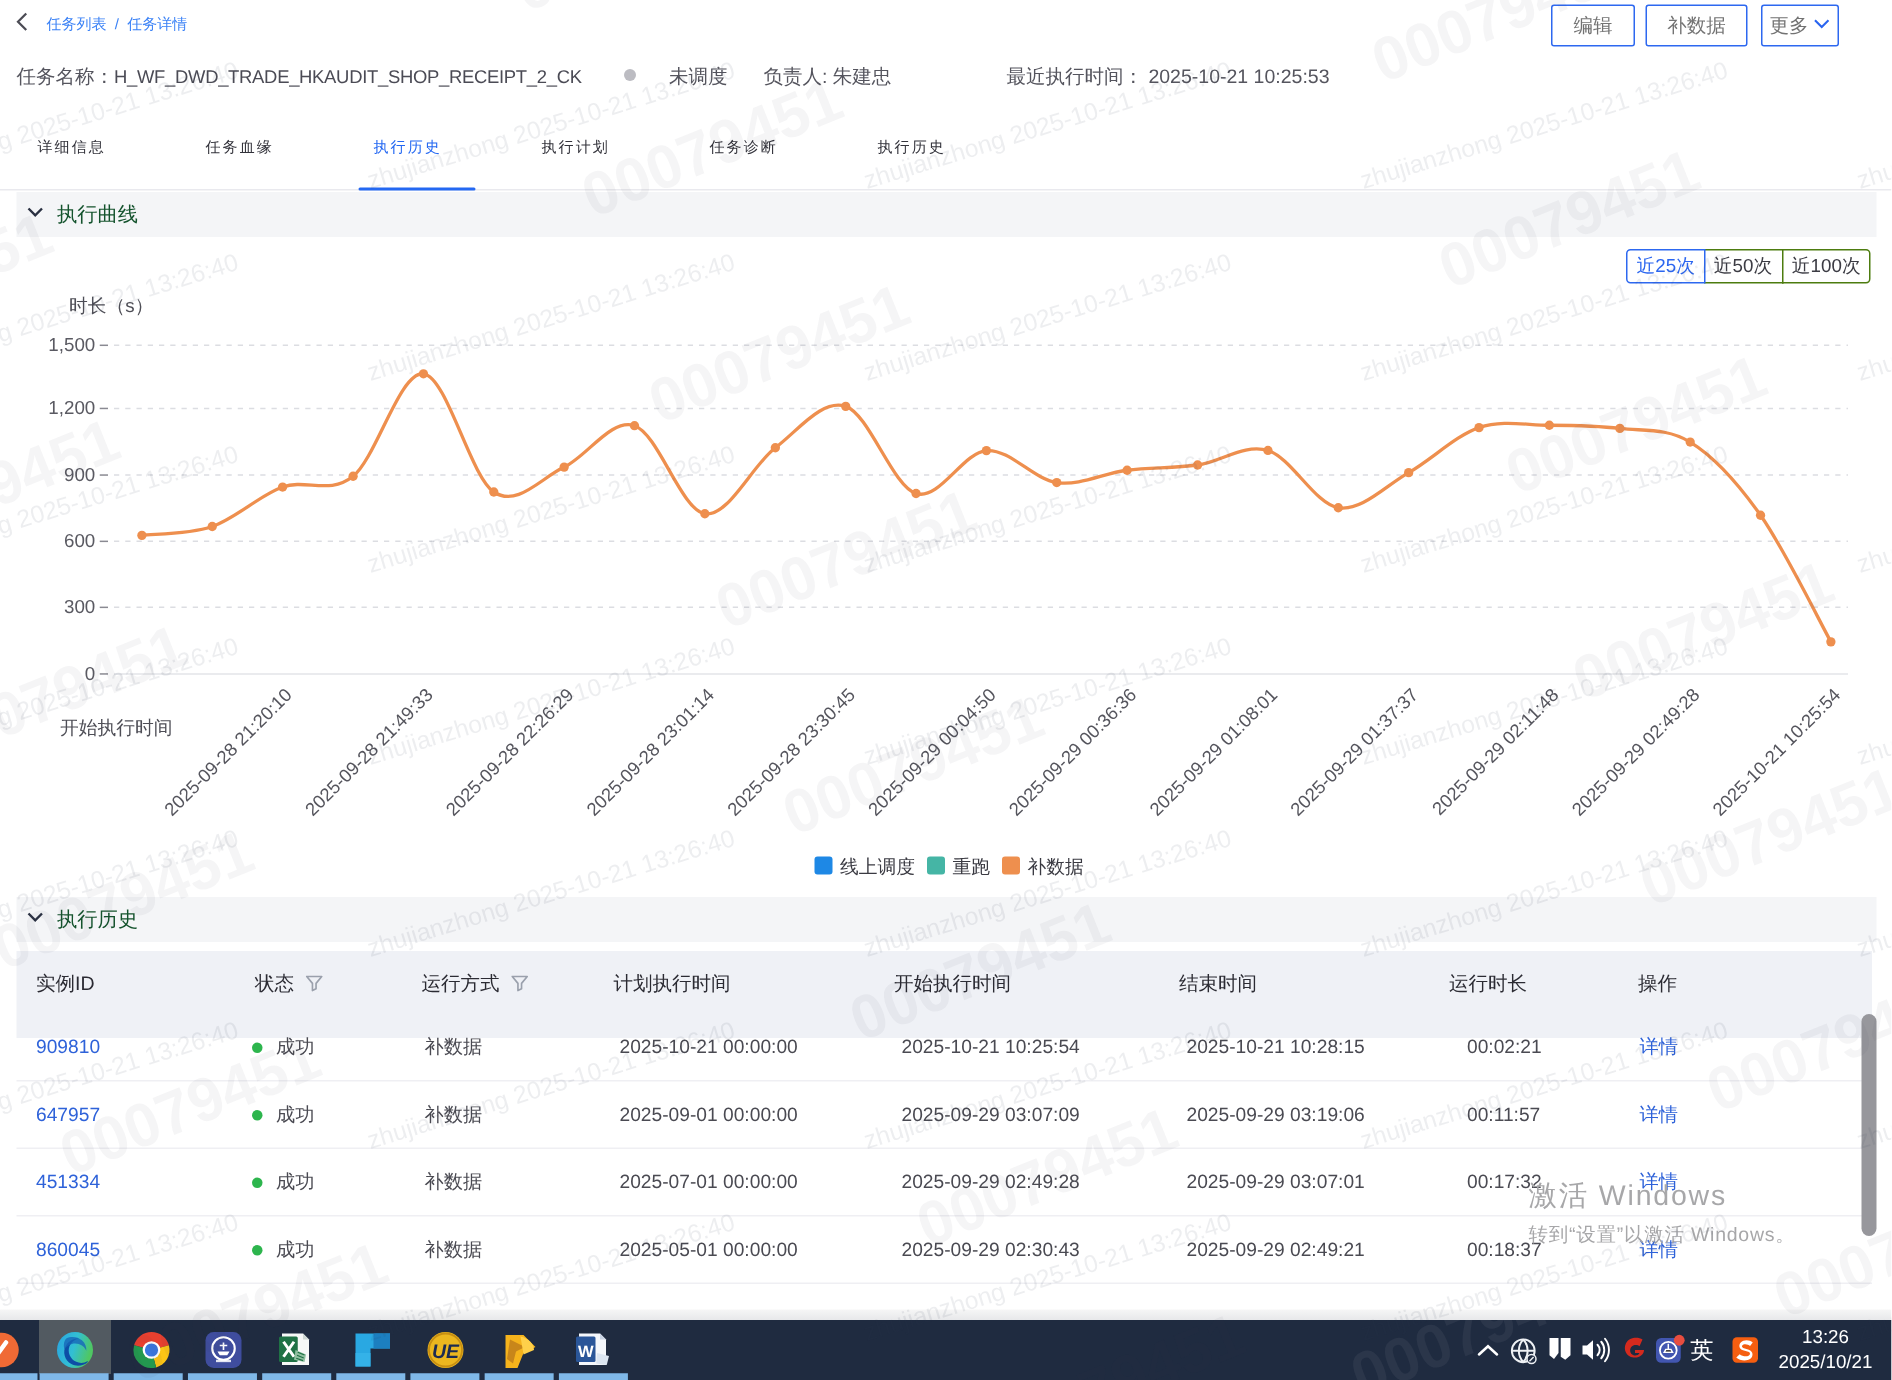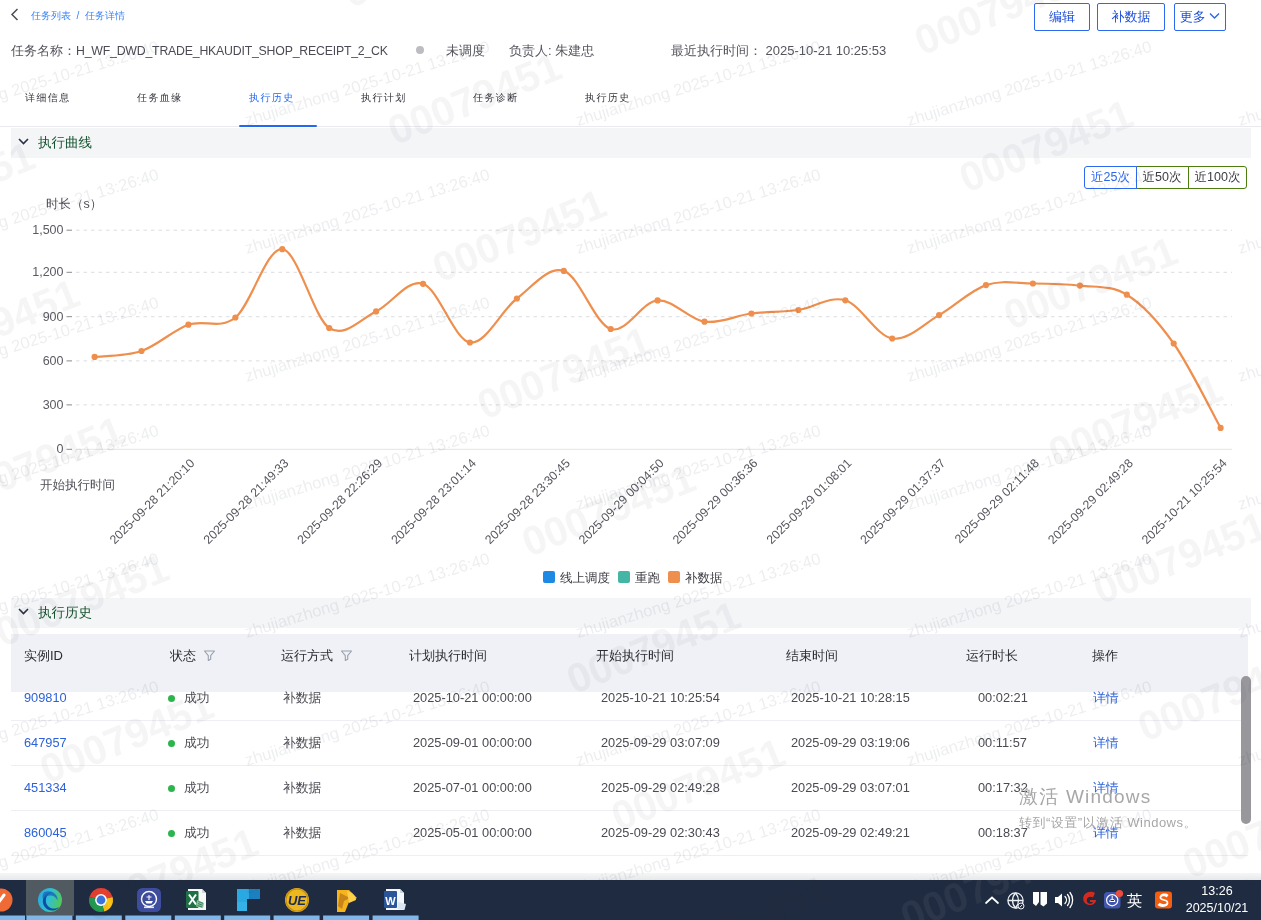--- a/index.html
+++ b/index.html
@@ -1,20 +1,20 @@
 <!DOCTYPE html>
 <html><head><meta charset="utf-8"><style>
 *{margin:0;padding:0;box-sizing:border-box}
 html,body{width:1261px;height:920px;overflow:hidden;background:#fff;font-family:"Liberation Sans",sans-serif;position:relative}
 .wm{position:absolute;left:0;top:0;z-index:30;pointer-events:none}
 .wb{font-size:41px;font-weight:700;fill:rgba(50,60,85,0.05)}
 .ws{font-size:16.5px;fill:rgba(50,60,85,0.085)}
 a{color:#2e62d9;text-decoration:none}
 .crumb{position:absolute;left:10px;top:8px;font-size:10px;color:#3b82f6}
-.btn{position:absolute;top:3px;height:28px;border:1px solid #2d68f0;border-radius:2px;background:#fff;color:#1d4ed8;font-size:13px;text-align:center;line-height:26px}
+.btn{position:absolute;top:3px;height:28px;border:1px solid #2d68f0;border-radius:2px;background:#fff;color:#737373;font-size:13px;text-align:center;line-height:26px}
 .b1{left:1034px;width:56px}.b2{left:1097px;width:68px}.b3{left:1174px;width:52px}
 .infor{position:absolute;left:11px;top:42px;font-size:13px;color:#55555e;width:1240px}
 .infor b{font-weight:400;color:#4b4b55;font-size:12.3px;letter-spacing:-0.2px}
 .gdot2{display:inline-block;width:8px;height:8px;border-radius:50%;background:#bcbcc2;vertical-align:1px;margin-right:22px}
 .tabs{position:absolute;left:0;top:85px;width:1261px;height:42px;border-bottom:1px solid #e9e9ee}
 .tab{position:absolute;top:6px;font-size:10px;color:#33333b;letter-spacing:1.4px}
 .tab.on{color:#2468f2}
 .ink{position:absolute;left:239px;top:39.5px;width:78px;height:2.5px;background:#2468f2;border-radius:2px}
 .secbar{position:absolute;left:11px;width:1240px;height:30px;background:#f4f5f7;font-size:13.5px;color:#14532d;line-height:30px}
 .secbar .chev{display:inline-block;margin:0 9px 0 7px;transform:translateY(-2px)}

